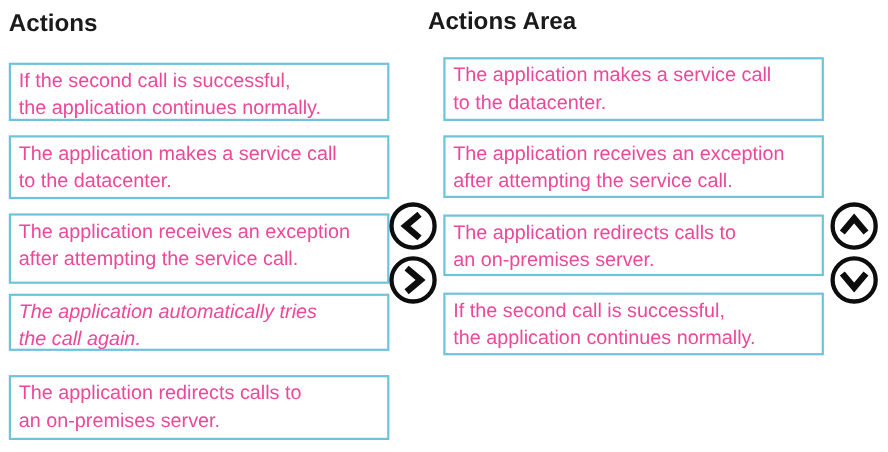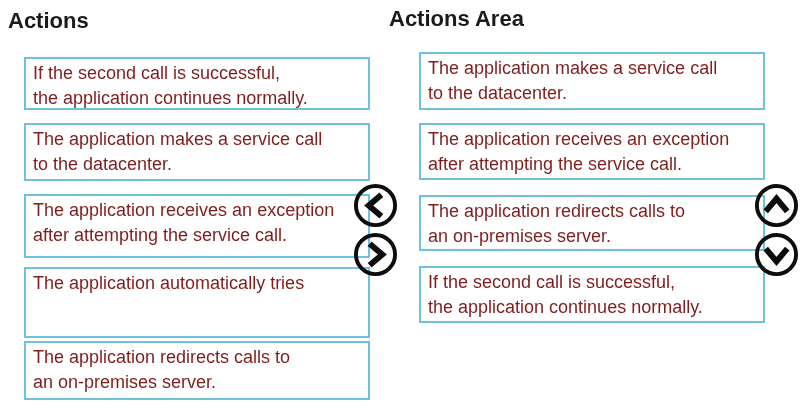--- a/index.html
+++ b/index.html
@@ -18,33 +18,32 @@
     color: #1a1a1a;
     white-space: nowrap;
   }
   #actions-title { left: 8px; top: 8px; }
   #answer-title  { left: 389px; top: 6px; }
   .item-box {
     position: absolute;
     box-sizing: border-box;
     border: 2px solid #6fc2dd;
     background: #ffffff;
-    color: #7f1d1d;
+    color: #ec4899;
     font-size: 18px;
     line-height: 25px;
     padding: 2px 6px 0 7px;
     cursor: default;
-    margin-left: 16px;
   }
   .actions-col .item-box { left: 8px;  width: 346px; }
   .answer-col  .item-box { left: 403px; width: 346px; }
   #action-0 { top: 57px;  height: 53px; }
   #action-1 { top: 123px; height: 58px; }
   #action-2 { top: 194px; height: 64px; }
-  #action-3 { top: 267px; height: 71px; }
+  #action-3 { top: 267px; height: 52px; font-style: italic; }
   #action-4 { top: 341px; height: 59px; }
   #answer-0 { top: 52px;  height: 58px; }
   #answer-1 { top: 123px; height: 57px; }
   #answer-2 { top: 195px; height: 56px; }
   #answer-3 { top: 266px; height: 57px; }
   .arrow-btn {
     position: absolute;
     width: 47px;
     height: 47px;
     padding: 0;
@@ -77,20 +76,21 @@
     <div class="item-box" id="action-1">
       <div class="line">The application makes a service call</div>
       <div class="line">to the datacenter.</div>
     </div>
     <div class="item-box" id="action-2">
       <div class="line">The application receives an exception</div>
       <div class="line">after attempting the service call.</div>
     </div>
     <div class="item-box" id="action-3">
       <div class="line">The application automatically tries</div>
+      <div class="line">the call again.</div>
     </div>
     <div class="item-box" id="action-4">
       <div class="line">The application redirects calls to</div>
       <div class="line">an on-premises server.</div>
     </div>
   </div>
 
   <div class="answer-col">
     <div class="item-box" id="answer-0">
       <div class="line">The application makes a service call</div>

